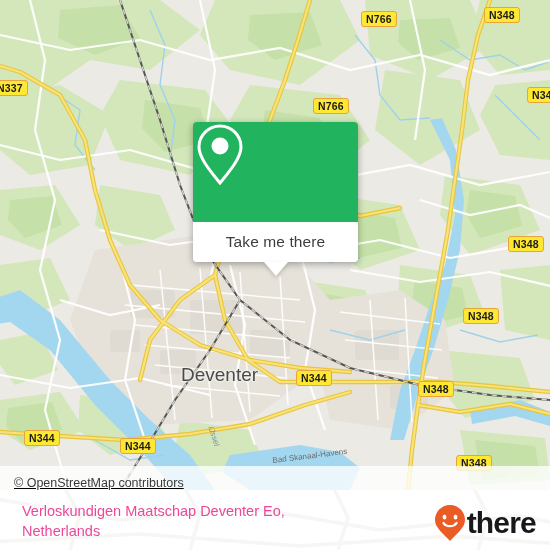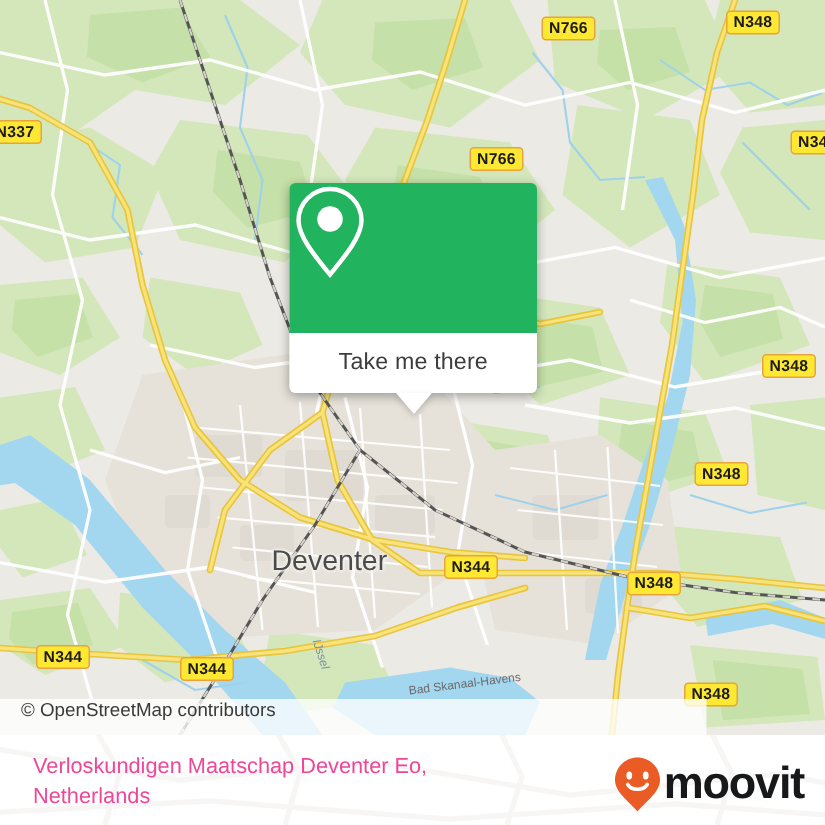--- a/index.html
+++ b/index.html
@@ -99,24 +99,25 @@
     width:0; height:0;
     border-left:12px solid transparent;
     border-right:12px solid transparent;
     border-top:14px solid #fff;
     filter:drop-shadow(0 2px 2px rgba(0,0,0,.18));
   }
 
   
   .attrib{
     position:absolute; left:0; top:466px;
-    width:471px; height:24px;
+    width:550px; height:24px;
     background:rgba(255,255,255,.78);
-    display:flex; align-items:flex-start;
+    display:flex; align-items:flex-end;
     z-index:30;
+    text-decoration:underline;
   }
   .attrib span{
     padding-left:14px;
     font-size:12.5px;
     color:#3a3a3a;
     font-family:"Liberation Sans", sans-serif;
   }
 
   
   .footer{
@@ -368,17 +369,17 @@
       <div>Netherlands</div>
     </div>
 
     <div class="logo">
       <svg width="32" height="38" viewBox="0 0 32 38">
         <path d="M16 1 C7.7 1 1 7.7 1 16 C1 24 10 30 16 37 C22 30 31 24 31 16 C31 7.7 24.3 1 16 1 Z" fill="#eb5b26"></path>
         <ellipse cx="10.5" cy="13" rx="1.9" ry="2.6" fill="#ffffff"></ellipse>
         <ellipse cx="21.5" cy="13" rx="1.9" ry="2.6" fill="#ffffff"></ellipse>
         <path d="M9.5 19 C12 23.2 20 23.2 22.5 19" fill="none" stroke="#ffffff" stroke-width="2.4" stroke-linecap="round"></path>
       </svg>
-      <span class="logo-text">moovit</span>
+      <span class="logo-text">there</span>
     </div>
   </div>
 
 </div>
 
 </body></html>

